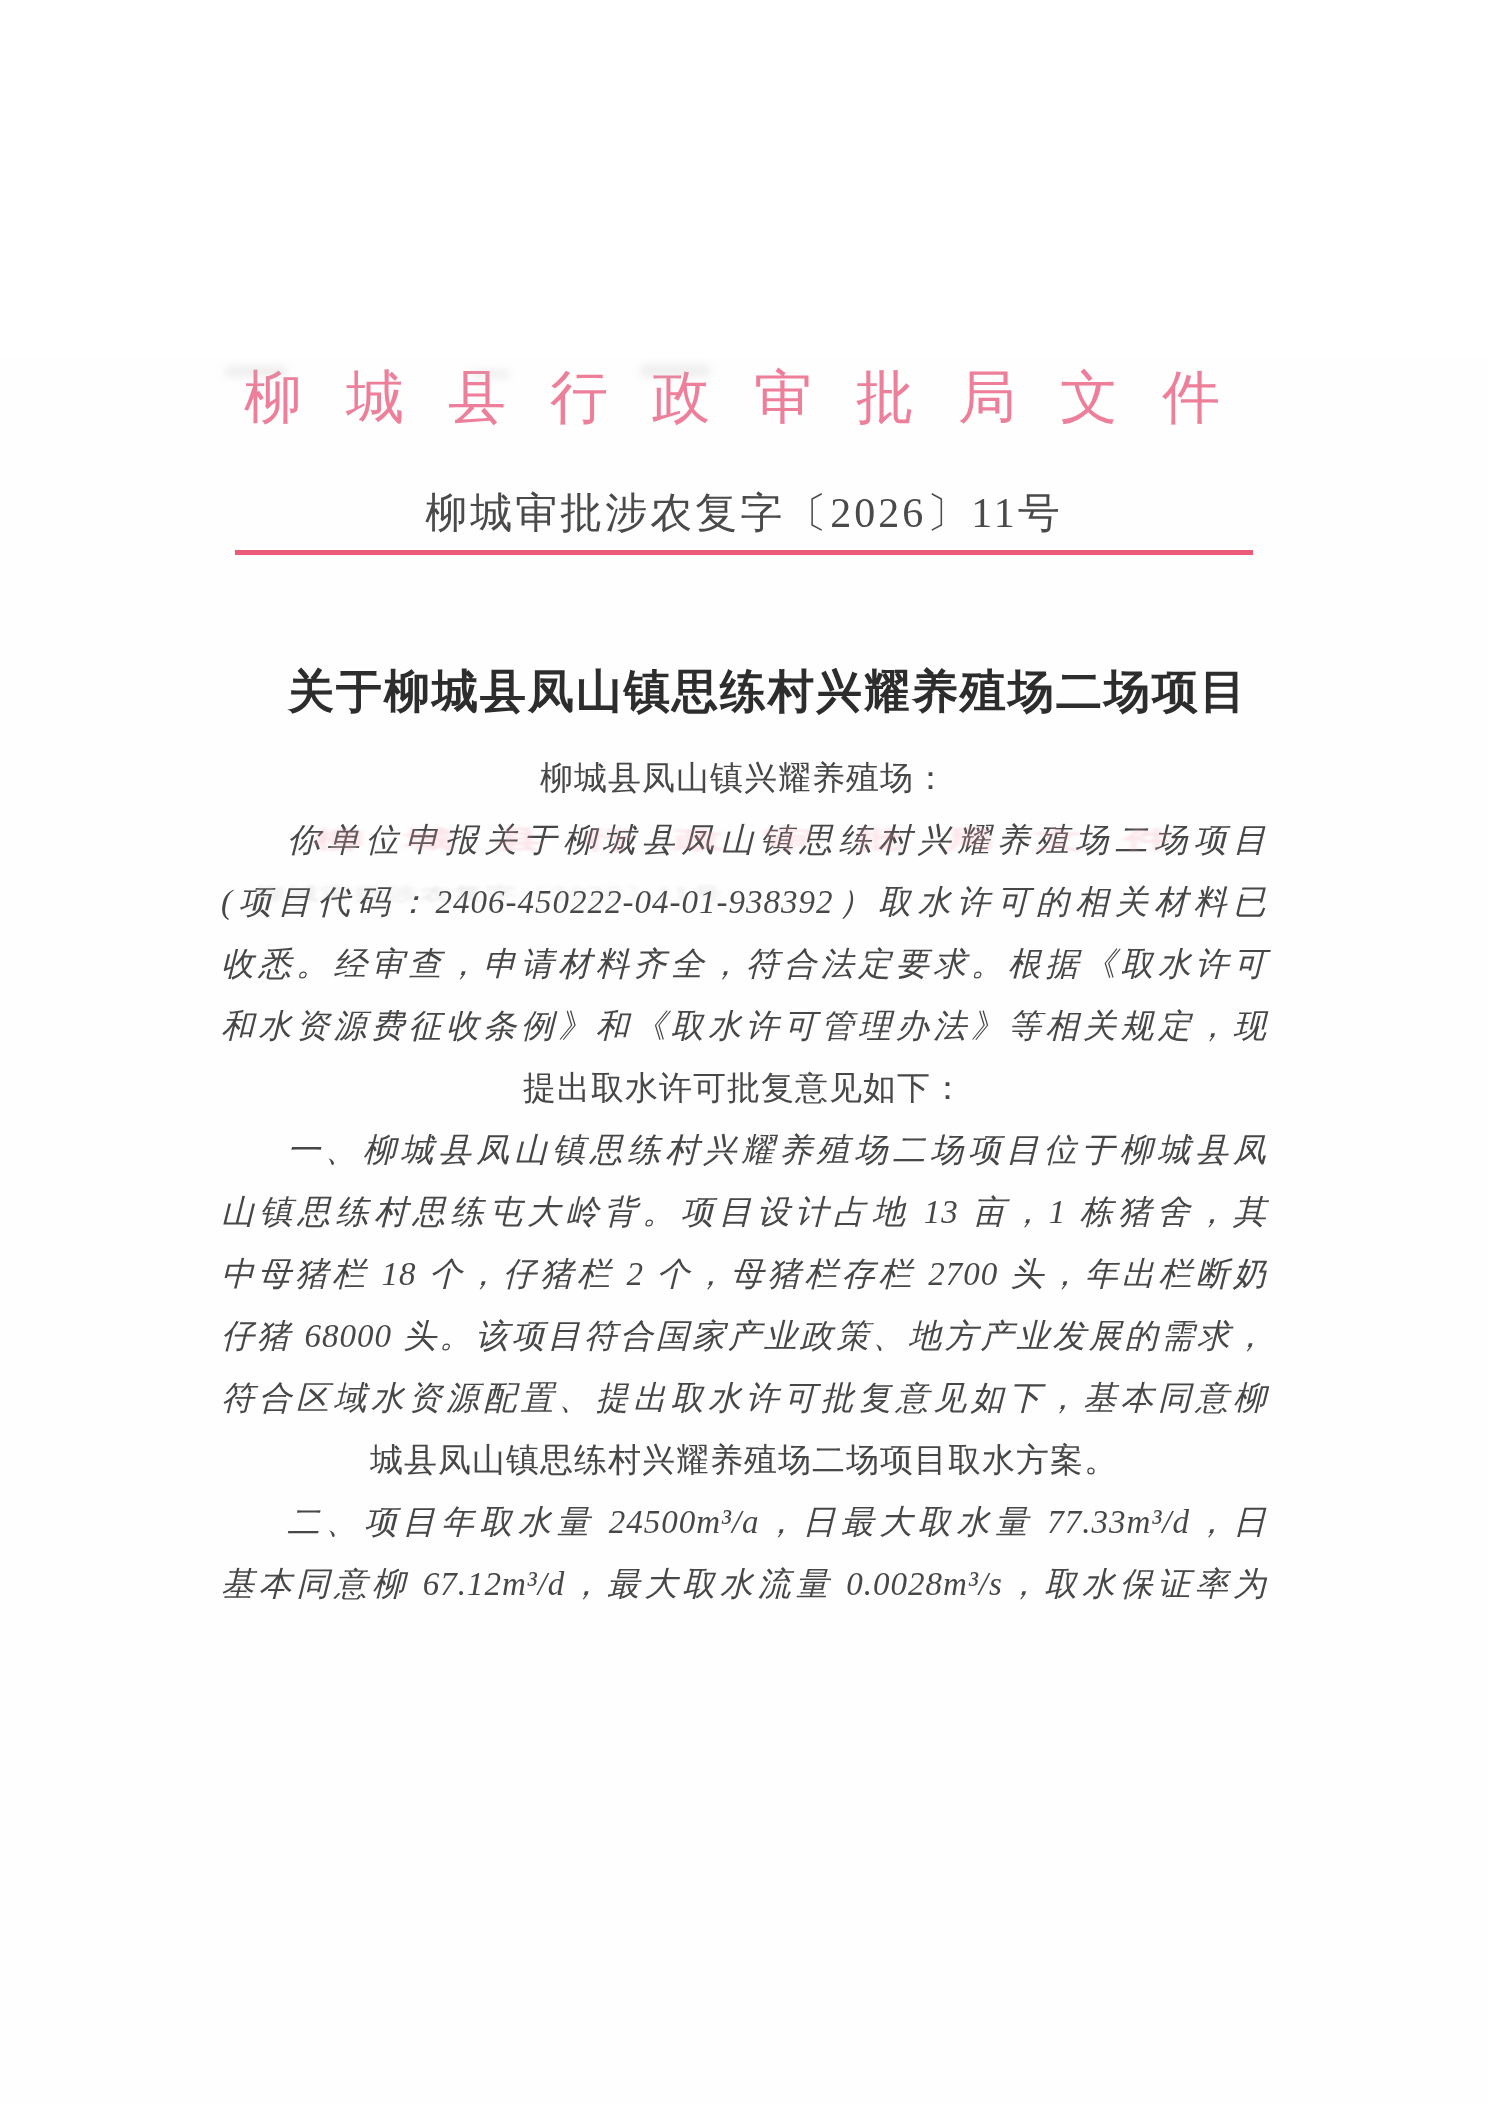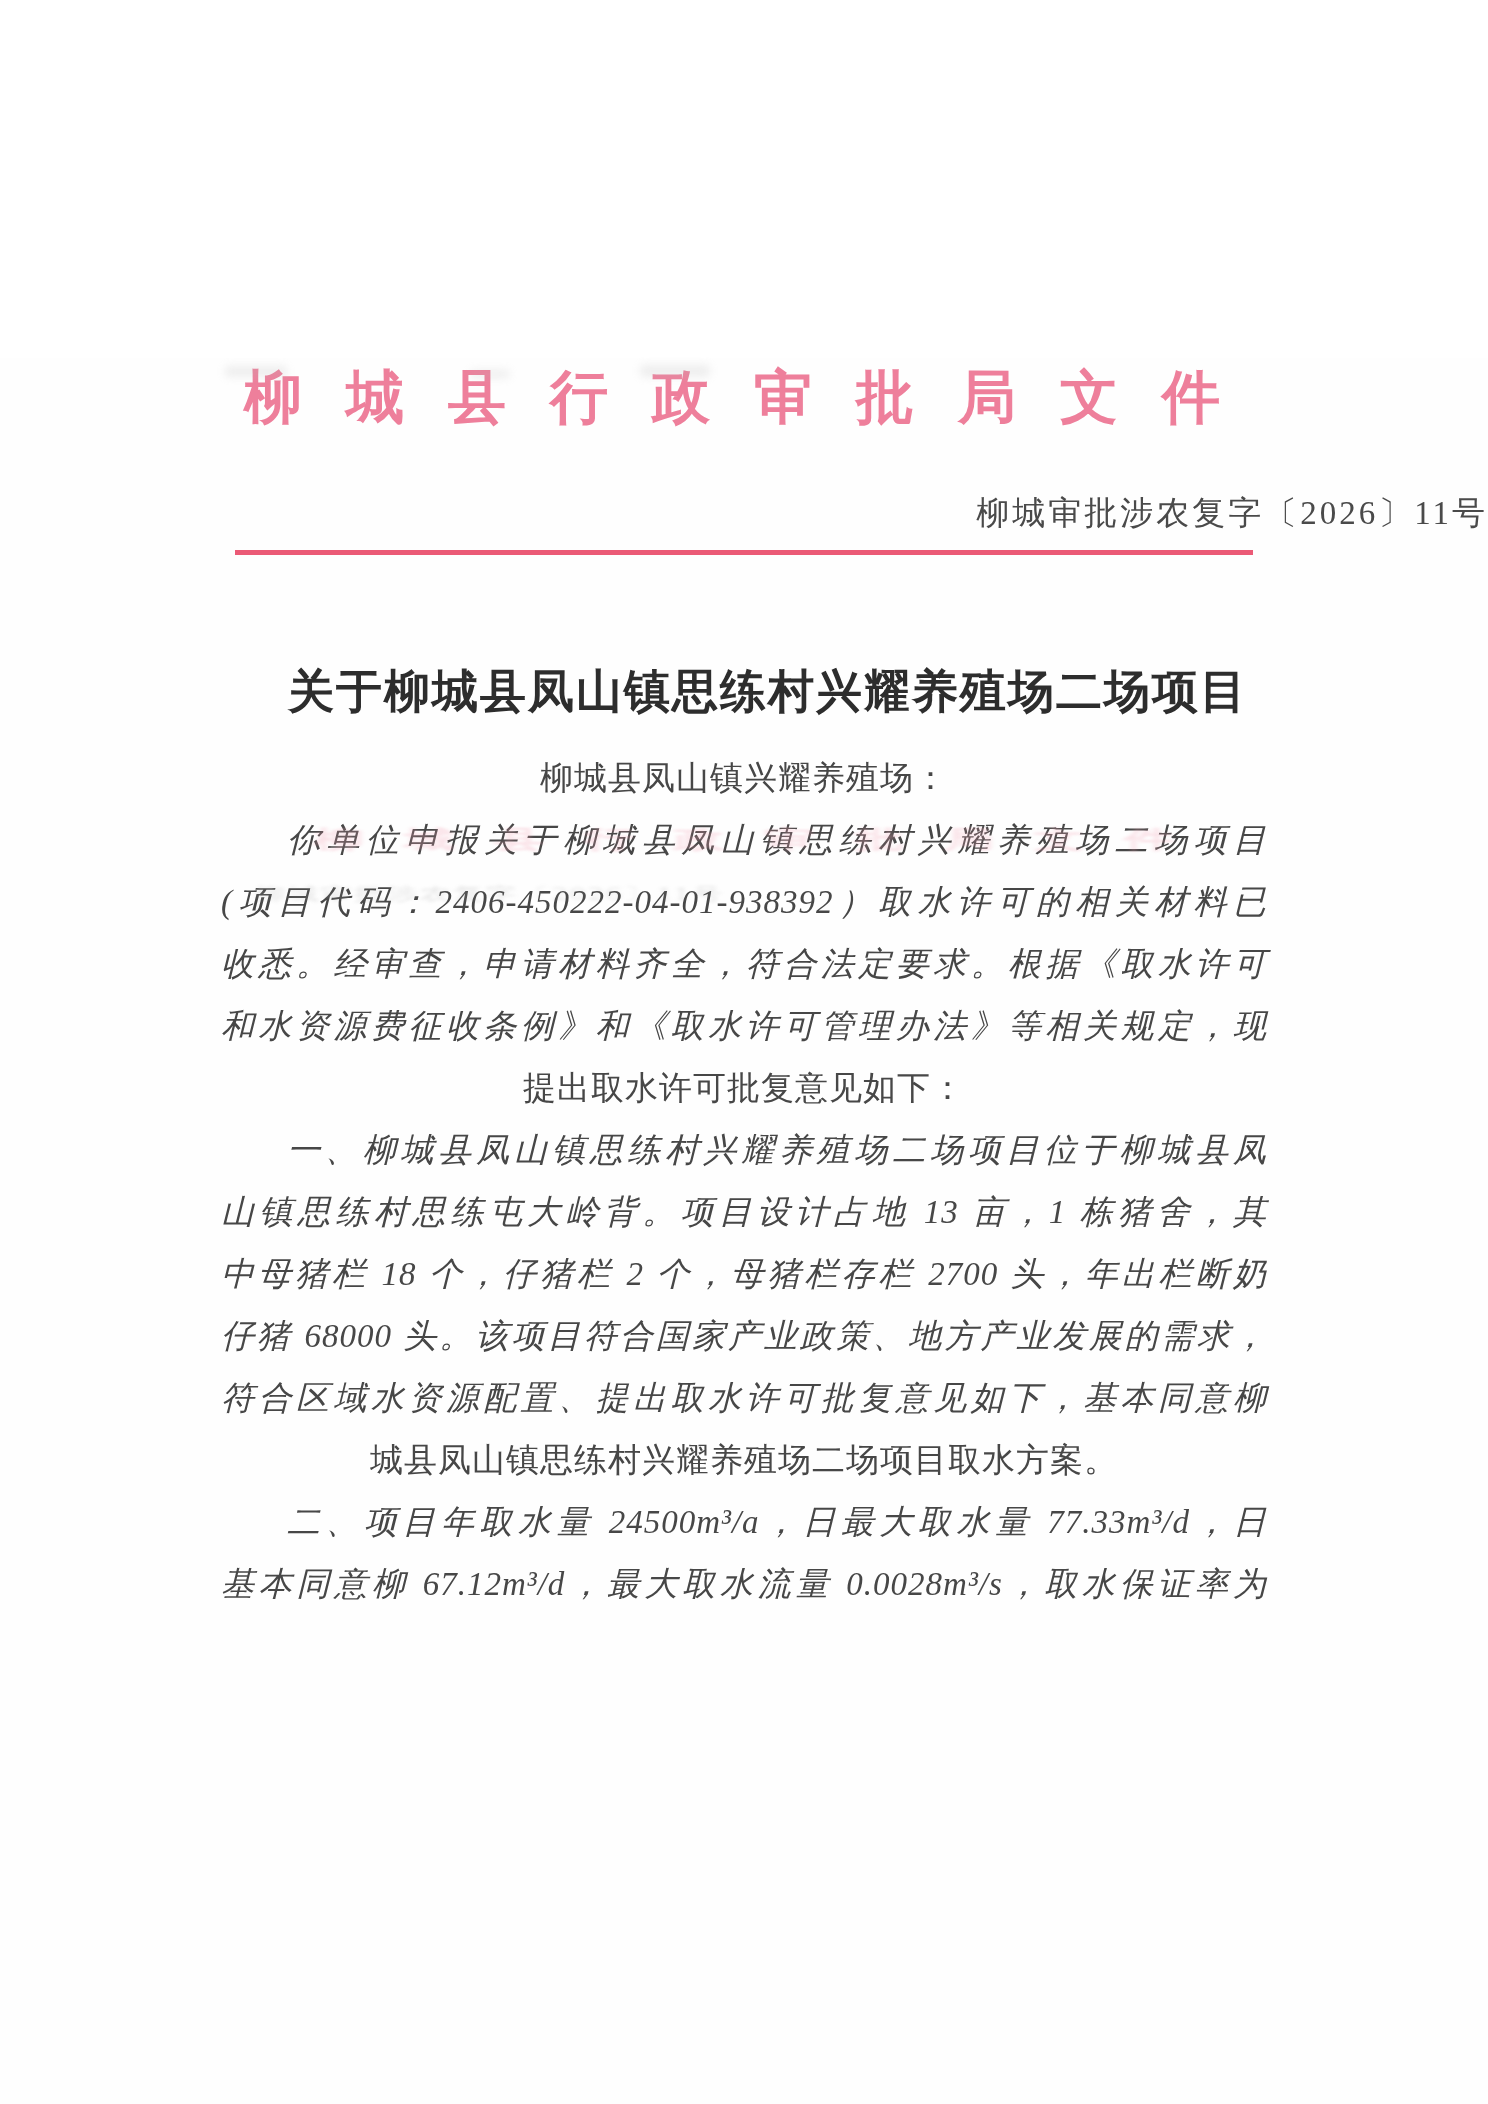--- a/index.html
+++ b/index.html
@@ -16,43 +16,43 @@
   .smudge{position:absolute;background:#b5b5b5;opacity:.22;filter:blur(4px);border-radius:4px;}
   .smudge.s1{left:225px;top:8px;width:62px;height:11px;}
   .smudge.s2{left:470px;top:12px;width:40px;height:8px;}
   .smudge.s3{left:640px;top:7px;width:70px;height:12px;}
 
   
   .agency-title{
     margin-top:358px;
     text-align:center;
     font-size:58px;
-    font-weight:bold;
+    font-weight:normal;
     color:var(--header-red,#ee7f9b);
     letter-spacing:44px;
     padding-left:20px;
     line-height:80px;
     font-family:"Liberation Serif","DejaVu Serif",serif;
   }
   .agency-ghost{
     position:absolute;
     left:0;right:0;top:448px;
     text-align:center;
     font-size:50px;font-weight:bold;
     color:#f2a4b6;
     letter-spacing:40px;padding-left:40px;
     transform:scaleY(.5);
     filter:blur(2.5px);
     opacity:.30;
     pointer-events:none;
   }
   .doc-number{
     margin-top:52px;
-    text-align:right;
-    font-size:33px;
+    text-align:center;
+    font-size:42px;
     color:#4a4a4a;
     letter-spacing:3px;
     line-height:46px;
   }
   .docnum-ghost{
     position:absolute;
     left:255px;top:516px;
     font-size:30px;color:#9a9a9a;
     letter-spacing:3px;
     transform:scaleY(.6);

